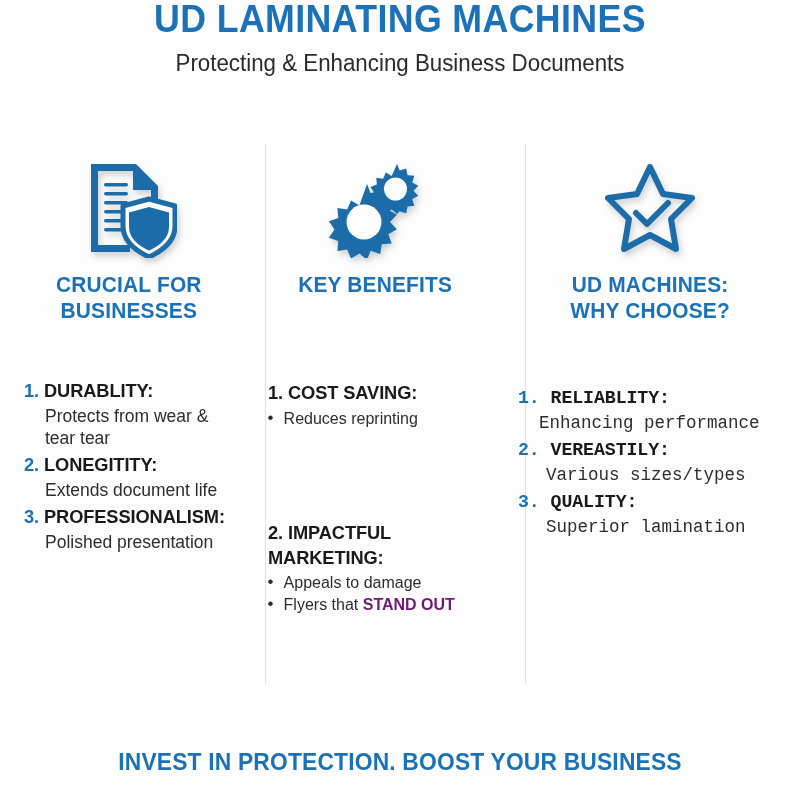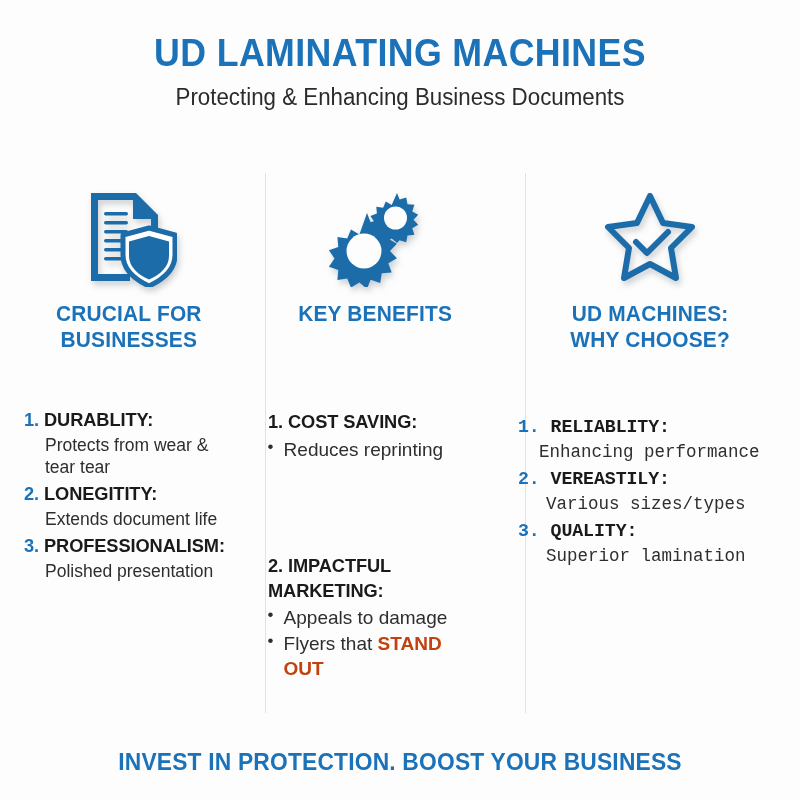--- a/index.html
+++ b/index.html
@@ -10,21 +10,20 @@
     width: 800px;
     height: 800px;
     background: #fdfdfd;
     font-family: "Liberation Sans", sans-serif;
     overflow: hidden;
     position: relative;
   }
 
   
   .header {
-    padding-top: 34px;
     text-align: center;
   }
   .main-title {
     font-size: 38px;
     font-weight: bold;
     color: #1b72b8;
     letter-spacing: 0.4px;
     line-height: 1.05;
     margin: 0;
     transform: scaleX(0.94);
@@ -33,21 +32,21 @@
     font-size: 23px;
     color: #2b2b2b;
     margin: 10px 0 0 0;
     font-weight: normal;
     transform: scaleX(0.97);
   }
 
   
   .columns {
     position: absolute;
-    top: 173px;
+    top: 144px;
     left: 0;
     width: 800px;
     height: 540px;
     display: flex;
   }
   .column {
     position: relative;
     box-sizing: border-box;
     height: 100%;
   }
@@ -123,36 +122,36 @@
   }
   .indent-1 { padding-left: 21px; }
   .indent-2 { padding-left: 28px; }
 
   .bullets {
     margin: 2px 0 0 0;
     padding: 0;
     list-style: none;
   }
   .bullets li {
-    font-size: 19px;
+    font-size: 16px;
     color: #2e2e2e;
     line-height: 1.34;
     padding-left: 16px;
     position: relative;
   }
   .bullets li::before {
     content: "\2022";
     position: absolute;
     left: 0;
     top: -1px;
     font-size: 17px;
     color: #2e2e2e;
   }
   .hl {
-    color: #c2410c;
+    color: #701a75;
     font-weight: bold;
   }
 
   .gap-mid { height: 88px; }
 
   
   .footer {
     position: absolute;
     left: 0;
     top: 740px;

